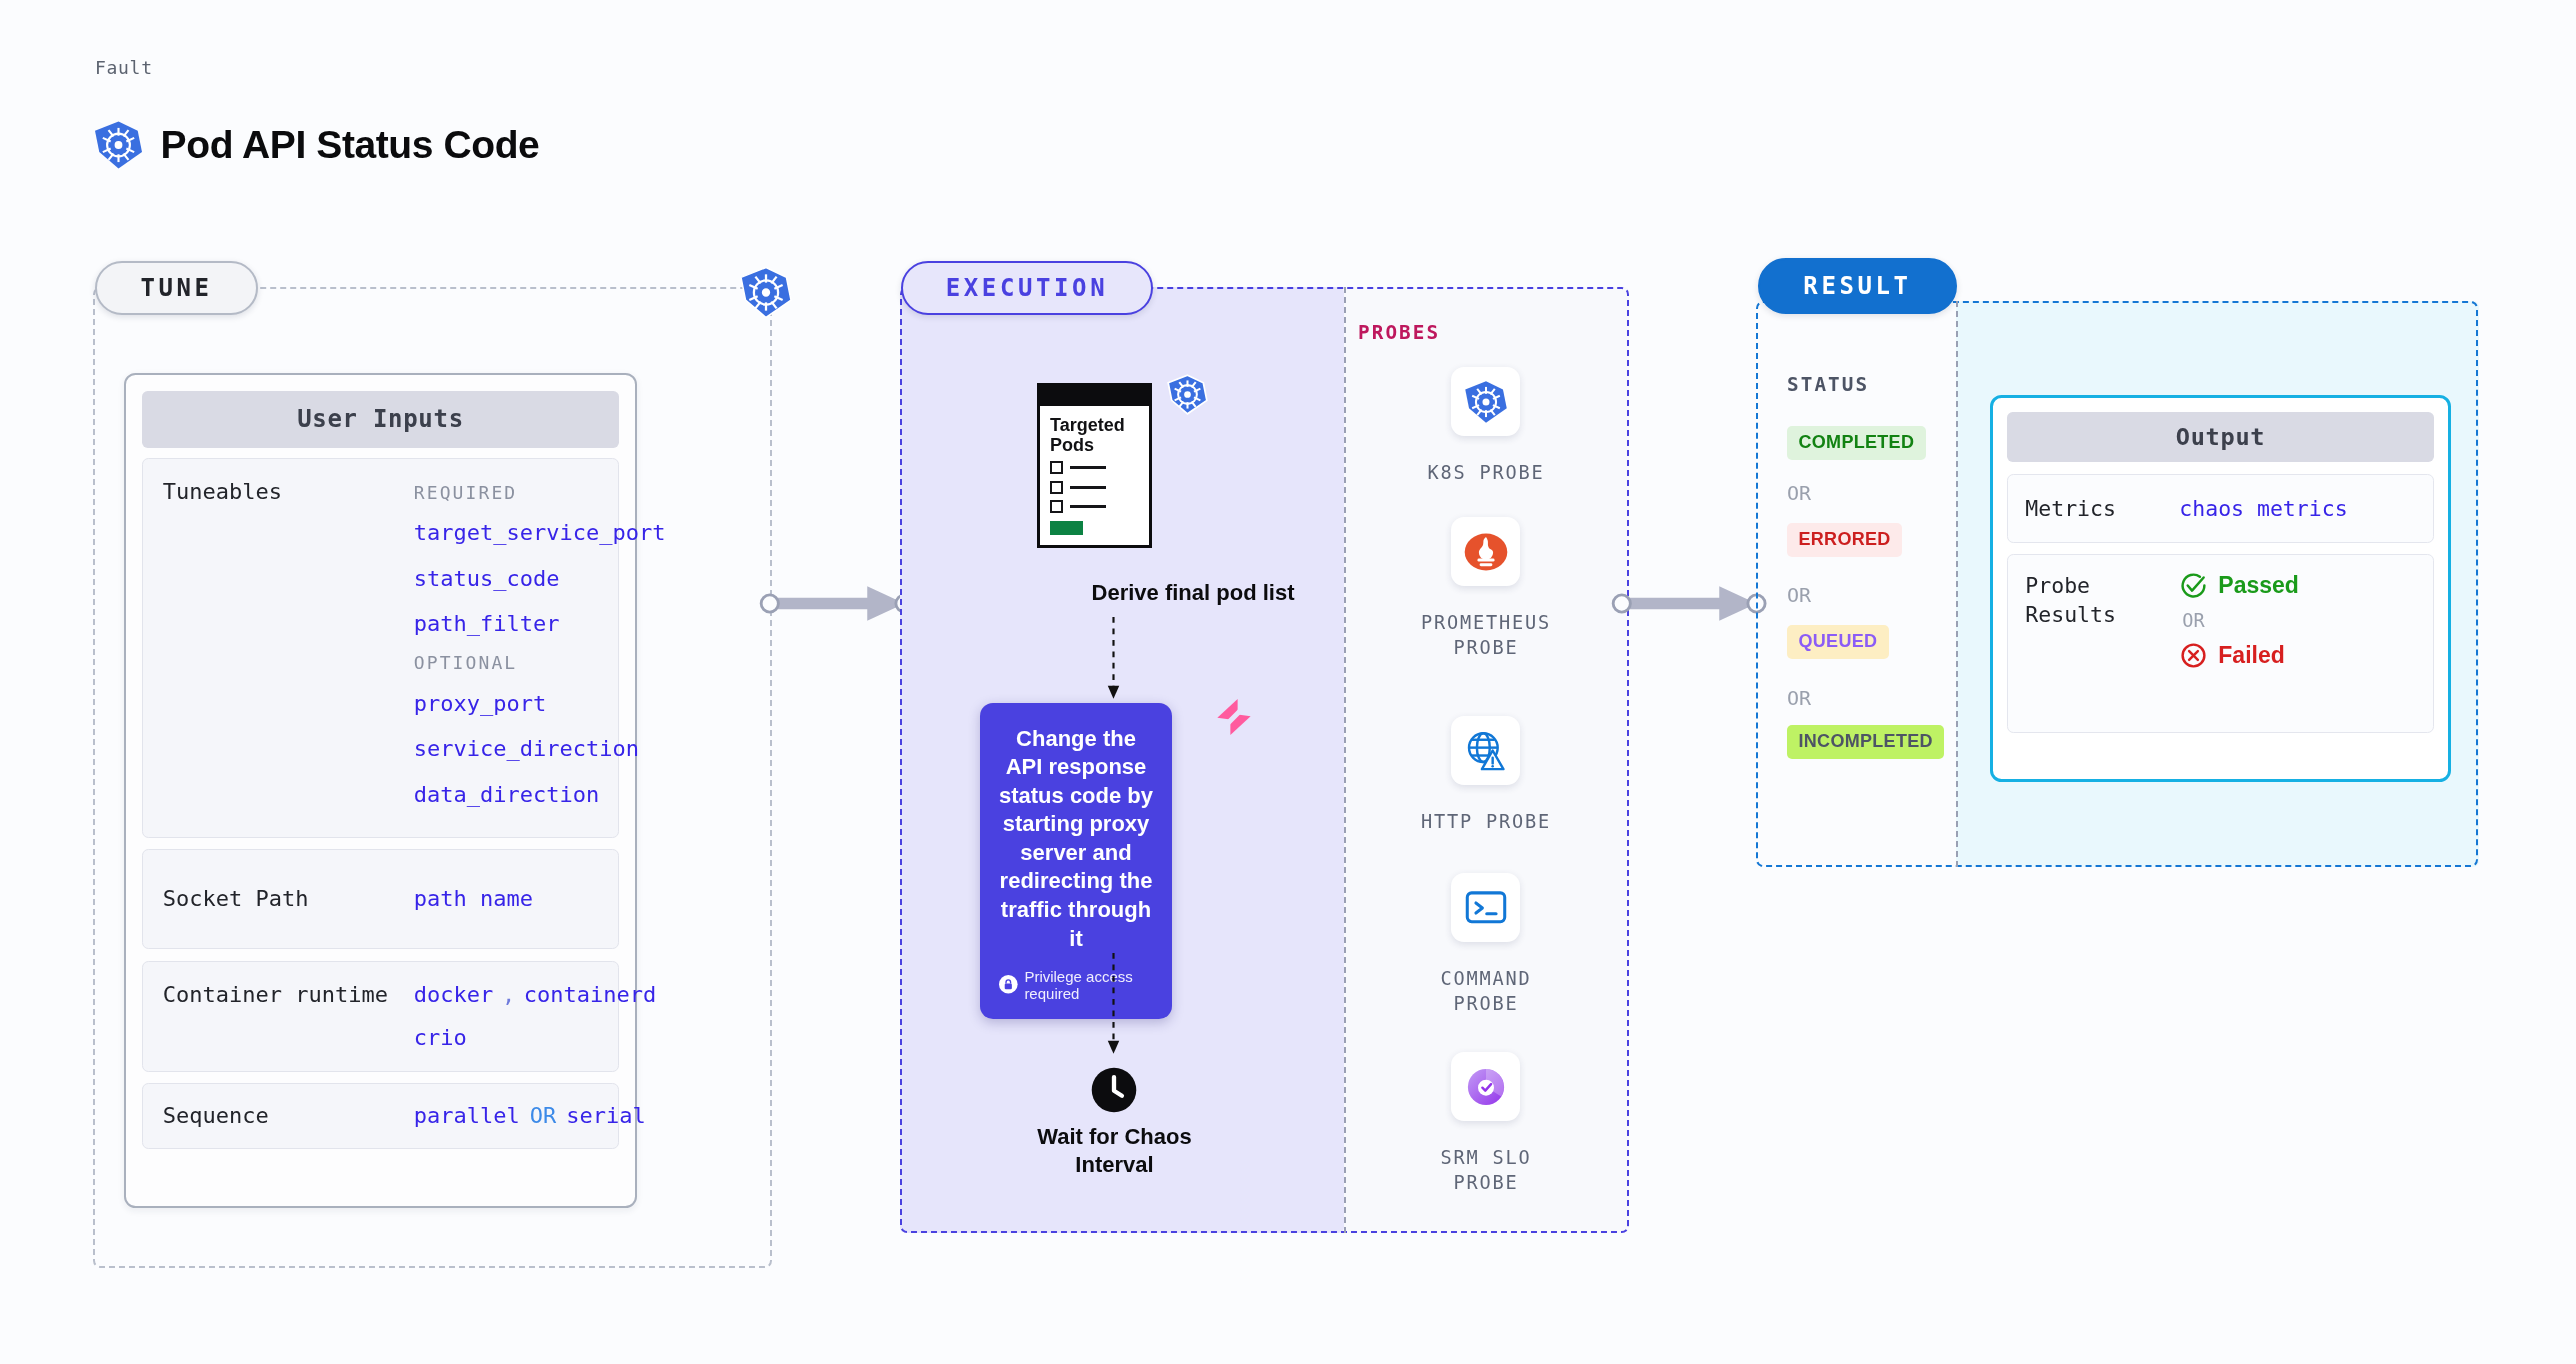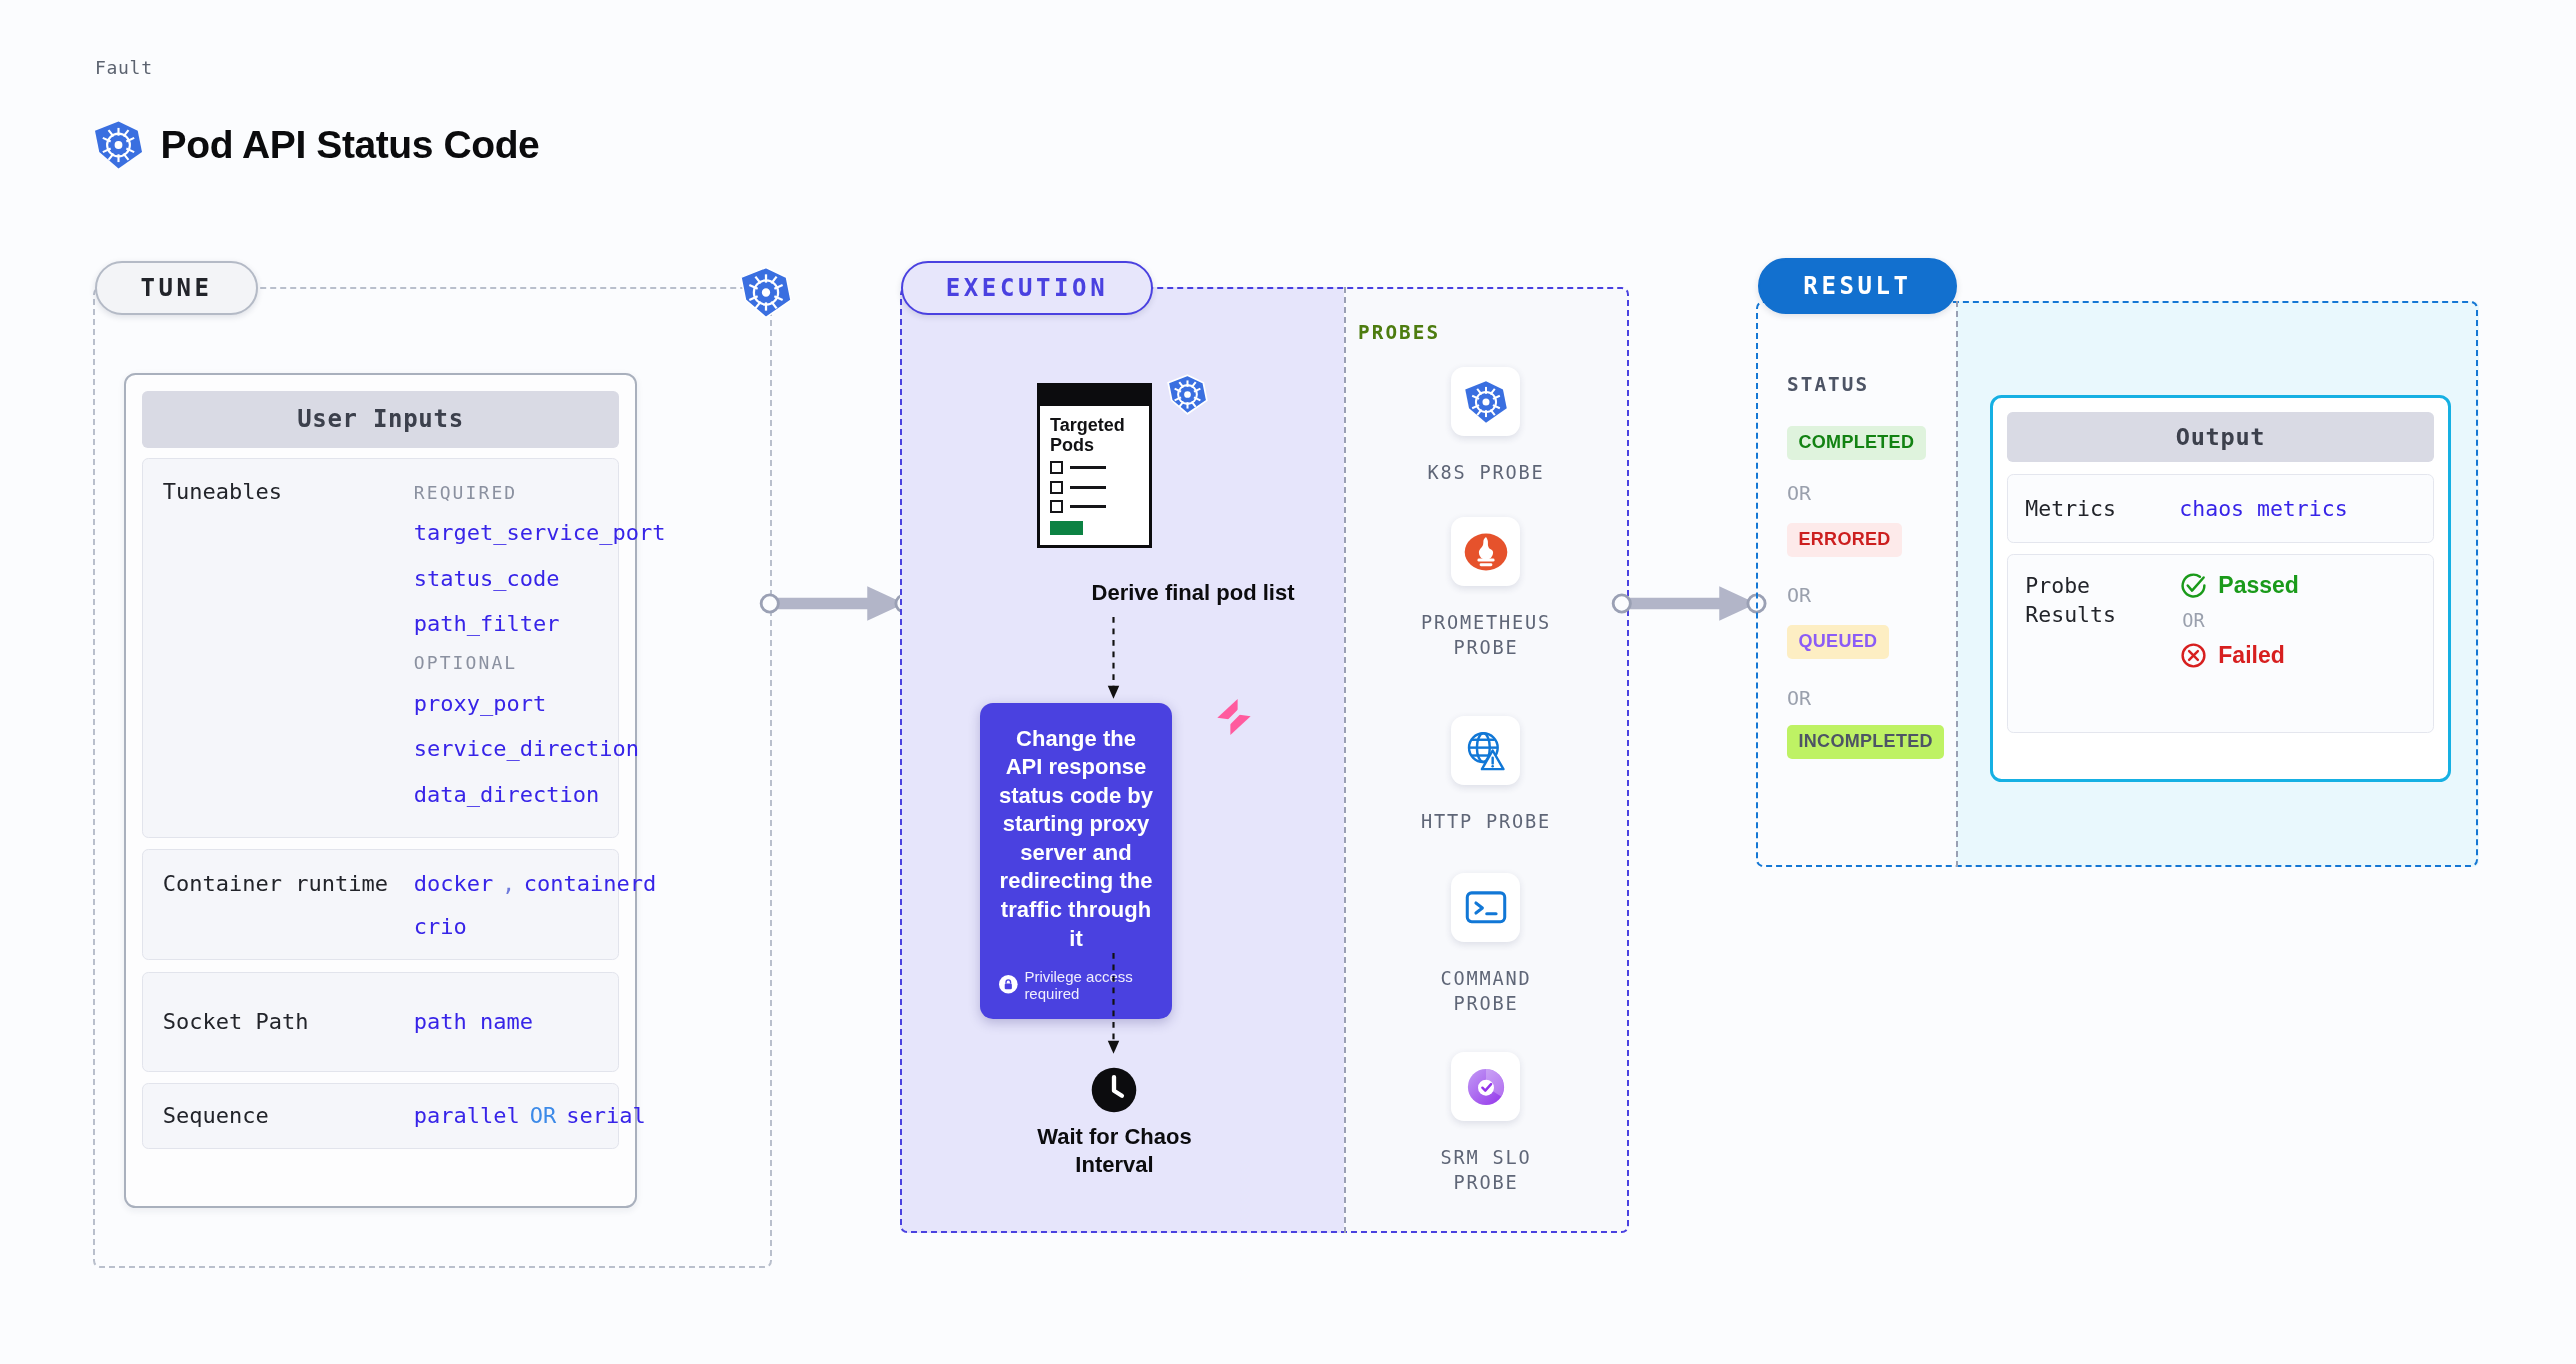--- a/index.html
+++ b/index.html
@@ -73,21 +73,21 @@
     font-size: 18px; color: #8b91a0; letter-spacing: 2.1px;
   }
   .sep-comma { color: #6f7bdc; }
   .or-inline { color: #3c8ae8; }
 
   
   .exec-fill { position: absolute; background: #e6e5fb; border-radius: 5.7px; }
   .probes-fill { position: absolute; background: #f8f9fc; border-radius: 5.7px; }
   .probes-label {
     position: absolute; font-family: "DejaVu Sans Mono", monospace;
-    font-size: 19.3px; color: #4d7c0f; letter-spacing: 2.1px; font-weight: 700;
+    font-size: 19.3px; color: #be185d; letter-spacing: 2.1px; font-weight: 700;
   }
 
   .pods-card {
     position: absolute; background: #ffffff;
     border: 3.6px solid #0c0c0e; width: 115px;
   }
   .pods-topbar { height: 20px; background: #0c0c0e; }
   .pods-inner { padding: 8.6px 8.6px 10px 10px; }
   .pods-title {
     font-family: "Liberation Sans", sans-serif; font-weight: 700;
@@ -245,36 +245,36 @@
         <div class="mono-blue" style="margin-top:15.8px;">target_service_port</div>
         <div class="mono-blue" style="margin-top:15.8px;">status_code</div>
         <div class="mono-blue" style="margin-top:15.8px;">path_filter</div>
         <div class="mono-grey" style="margin-top:13px;">OPTIONAL</div>
         <div class="mono-blue" style="margin-top:15.8px;">proxy_port</div>
         <div class="mono-blue" style="margin-top:15.8px;">service_direction</div>
         <div class="mono-blue" style="margin-top:15.8px;">data_direction</div>
       </div>
     </div>
 
+    <div class="row-box" style="margin-top:11.5px; height:100px; align-items:center;">
+      <div class="row-label">Socket Path</div>
+      <div class="row-vals">
+        <div class="mono-blue">path name</div>
+      </div>
+    </div>
+
     <div class="row-box" style="margin-top:11.5px; height:111px;">
       <div class="row-label">Container runtime</div>
       <div class="row-vals">
         <div style="display:flex; gap:8.6px; align-items:baseline;">
           <span class="mono-blue">docker</span>
           <span class="mono-blue sep-comma">,</span>
           <span class="mono-blue">containerd</span>
         </div>
         <div class="mono-blue" style="margin-top:13px;">crio</div>
-      </div>
-    </div>
-
-    <div class="row-box" style="margin-top:11.5px; height:100px; align-items:center;">
-      <div class="row-label">Socket Path</div>
-      <div class="row-vals">
-        <div class="mono-blue">path name</div>
       </div>
     </div>
 
     <div class="row-box" style="margin-top:11.5px; height:66px; align-items:center;">
       <div class="row-label">Sequence</div>
       <div class="row-vals">
         <div style="display:flex; gap:10px; align-items:baseline;">
           <span class="mono-blue">parallel</span>
           <span class="mono-blue or-inline">OR</span>
           <span class="mono-blue">serial</span>

